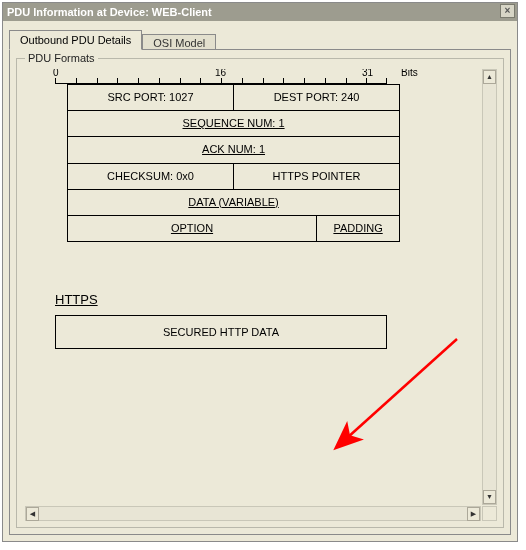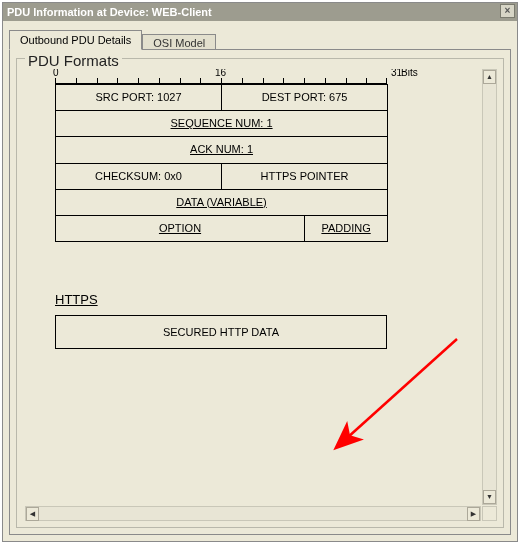--- a/index.html
+++ b/index.html
@@ -85,21 +85,21 @@
     height: 100%;
     position: relative;
     padding: 8px;
   }
   .groupbox-label {
     position: absolute;
     top: -7px;
     left: 8px;
     background: #ece9d8;
     padding: 0 3px;
-    font-size: 15px;
+    font-size: 11px;
     color: #222;
   }
   .canvas-wrap {
     position: absolute;
     top: 10px;
     left: 8px;
     right: 22px;
     bottom: 22px;
     background: #ece9d8;
     overflow: hidden;
@@ -118,21 +118,21 @@
   }
   .tick {
     position: absolute;
     top: -6px;
     border-left: 1px solid #000;
     height: 6px;
   }
   .tk-lbl { position: absolute; top: -16px; font-size: 10px; }
   .bits-label { position: absolute; top: -16px; left: 346px; font-size: 10px; }
   .pdu-table {
-    margin-left: 30px;
+    margin-left: 42px;
     width: 332px;
     border-collapse: collapse;
     table-layout: fixed;
   }
   .pdu-table td {
     border: 1px solid #000;
     text-align: center;
     font-size: 11px;
     padding: 6px 2px;
     vertical-align: middle;
@@ -219,21 +219,21 @@
 
   <div class="tabpanel">
     <div class="groupbox">
       <div class="groupbox-label">PDU Formats</div>
 
       <div class="canvas-wrap">
 
         <div class="ruler" style="margin-top:14px;">
           <span class="tk-lbl" style="left:-2px">0</span>
           <span class="tk-lbl" style="left:160px">16</span>
-          <span class="tk-lbl" style="left:336px">31</span>
+          <span class="tk-lbl" style="left:307px">31</span>
           <span class="bits-label">Bits</span>
           <div class="ruler-line">
             <div class="tick" style="left:0"></div>
             <div class="tick" style="left:20.75px"></div>
             <div class="tick" style="left:41.5px"></div>
             <div class="tick" style="left:62.25px"></div>
             <div class="tick" style="left:83px"></div>
             <div class="tick" style="left:103.75px"></div>
             <div class="tick" style="left:124.5px"></div>
             <div class="tick" style="left:145.25px"></div>
@@ -280,21 +280,21 @@
               <col style="width:10.375px">
               <col style="width:10.375px">
             <col style="width:10.375px">
               <col style="width:10.375px">
               <col style="width:10.375px">
               <col style="width:10.375px">
           </colgroup>
           <tbody>
               <tr class="h28">
             <td colspan="16">SRC PORT: 1027</td>
-            <td colspan="16">DEST PORT: 675</td>
+            <td colspan="16">DEST PORT: 240</td>
           </tr>
           <tr class="h34">
             <td colspan="32">SEQUENCE NUM: 1</td>
           </tr>
           <tr class="h34">
             <td colspan="32">ACK NUM: 1</td>
           </tr>
           <tr class="h28">
             <td colspan="16">CHECKSUM: 0x0</td>
             <td colspan="16">HTTPS POINTER</td>

